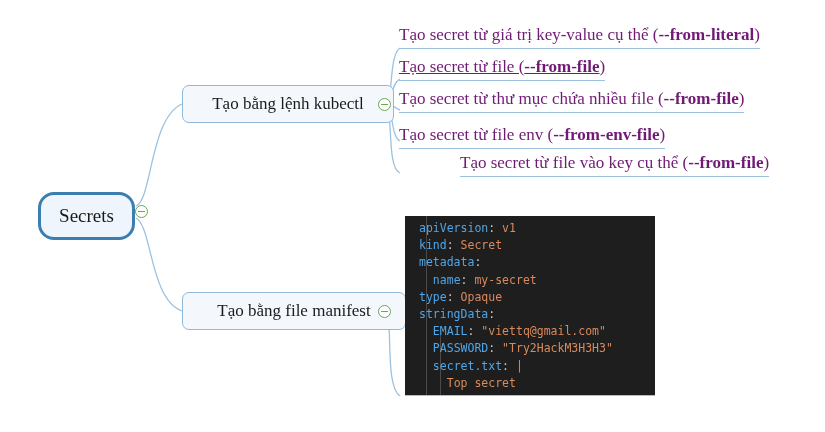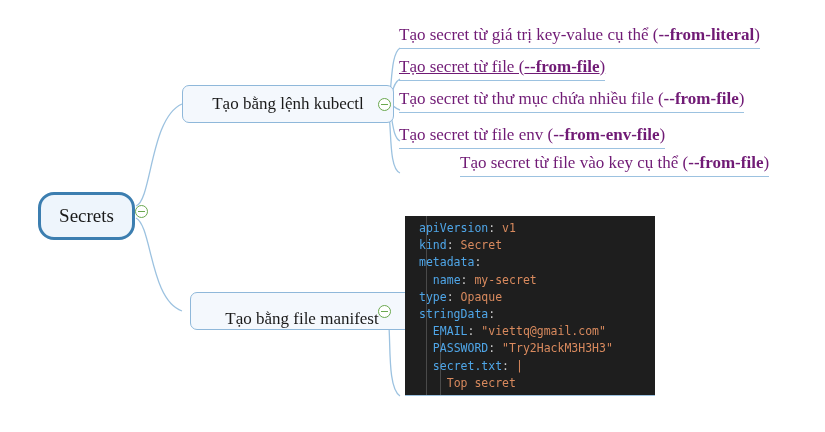--- a/index.html
+++ b/index.html
@@ -143,21 +143,21 @@
   <div class="node node-root" style="left:38px; top:192px; width:97px; height:48px;">
     <span>Secrets</span>
   </div>
   <div class="toggle" style="left:135px; top:205px;"></div>
 
   <div class="node node-branch" style="left:182px; top:85px; width:212px; height:38px;">
     <span>Tạo bằng lệnh kubectl</span>
   </div>
   <div class="toggle" style="left:378px; top:98px;"></div>
 
-  <div class="node node-branch" style="left:190px; top:292px; width:224px; height:38px;align-items:flex-end;">
+  <div class="node node-branch" style="left:182px; top:292px; width:224px; height:38px;">
     <span>Tạo bằng file manifest</span>
   </div>
   <div class="toggle" style="left:378px; top:305px;"></div>
 
   <div class="leaf" style="left:399px; top:25px;">
     <span>Tạo secret từ giá trị key-value cụ thể (</span><b>--from-literal</b><span>)</span>
   </div>
 
   <div class="leaf" style="left:399px; top:57px;text-decoration:underline;">
     <span>Tạo secret từ file (</span><b>--from-file</b><span>)</span>

